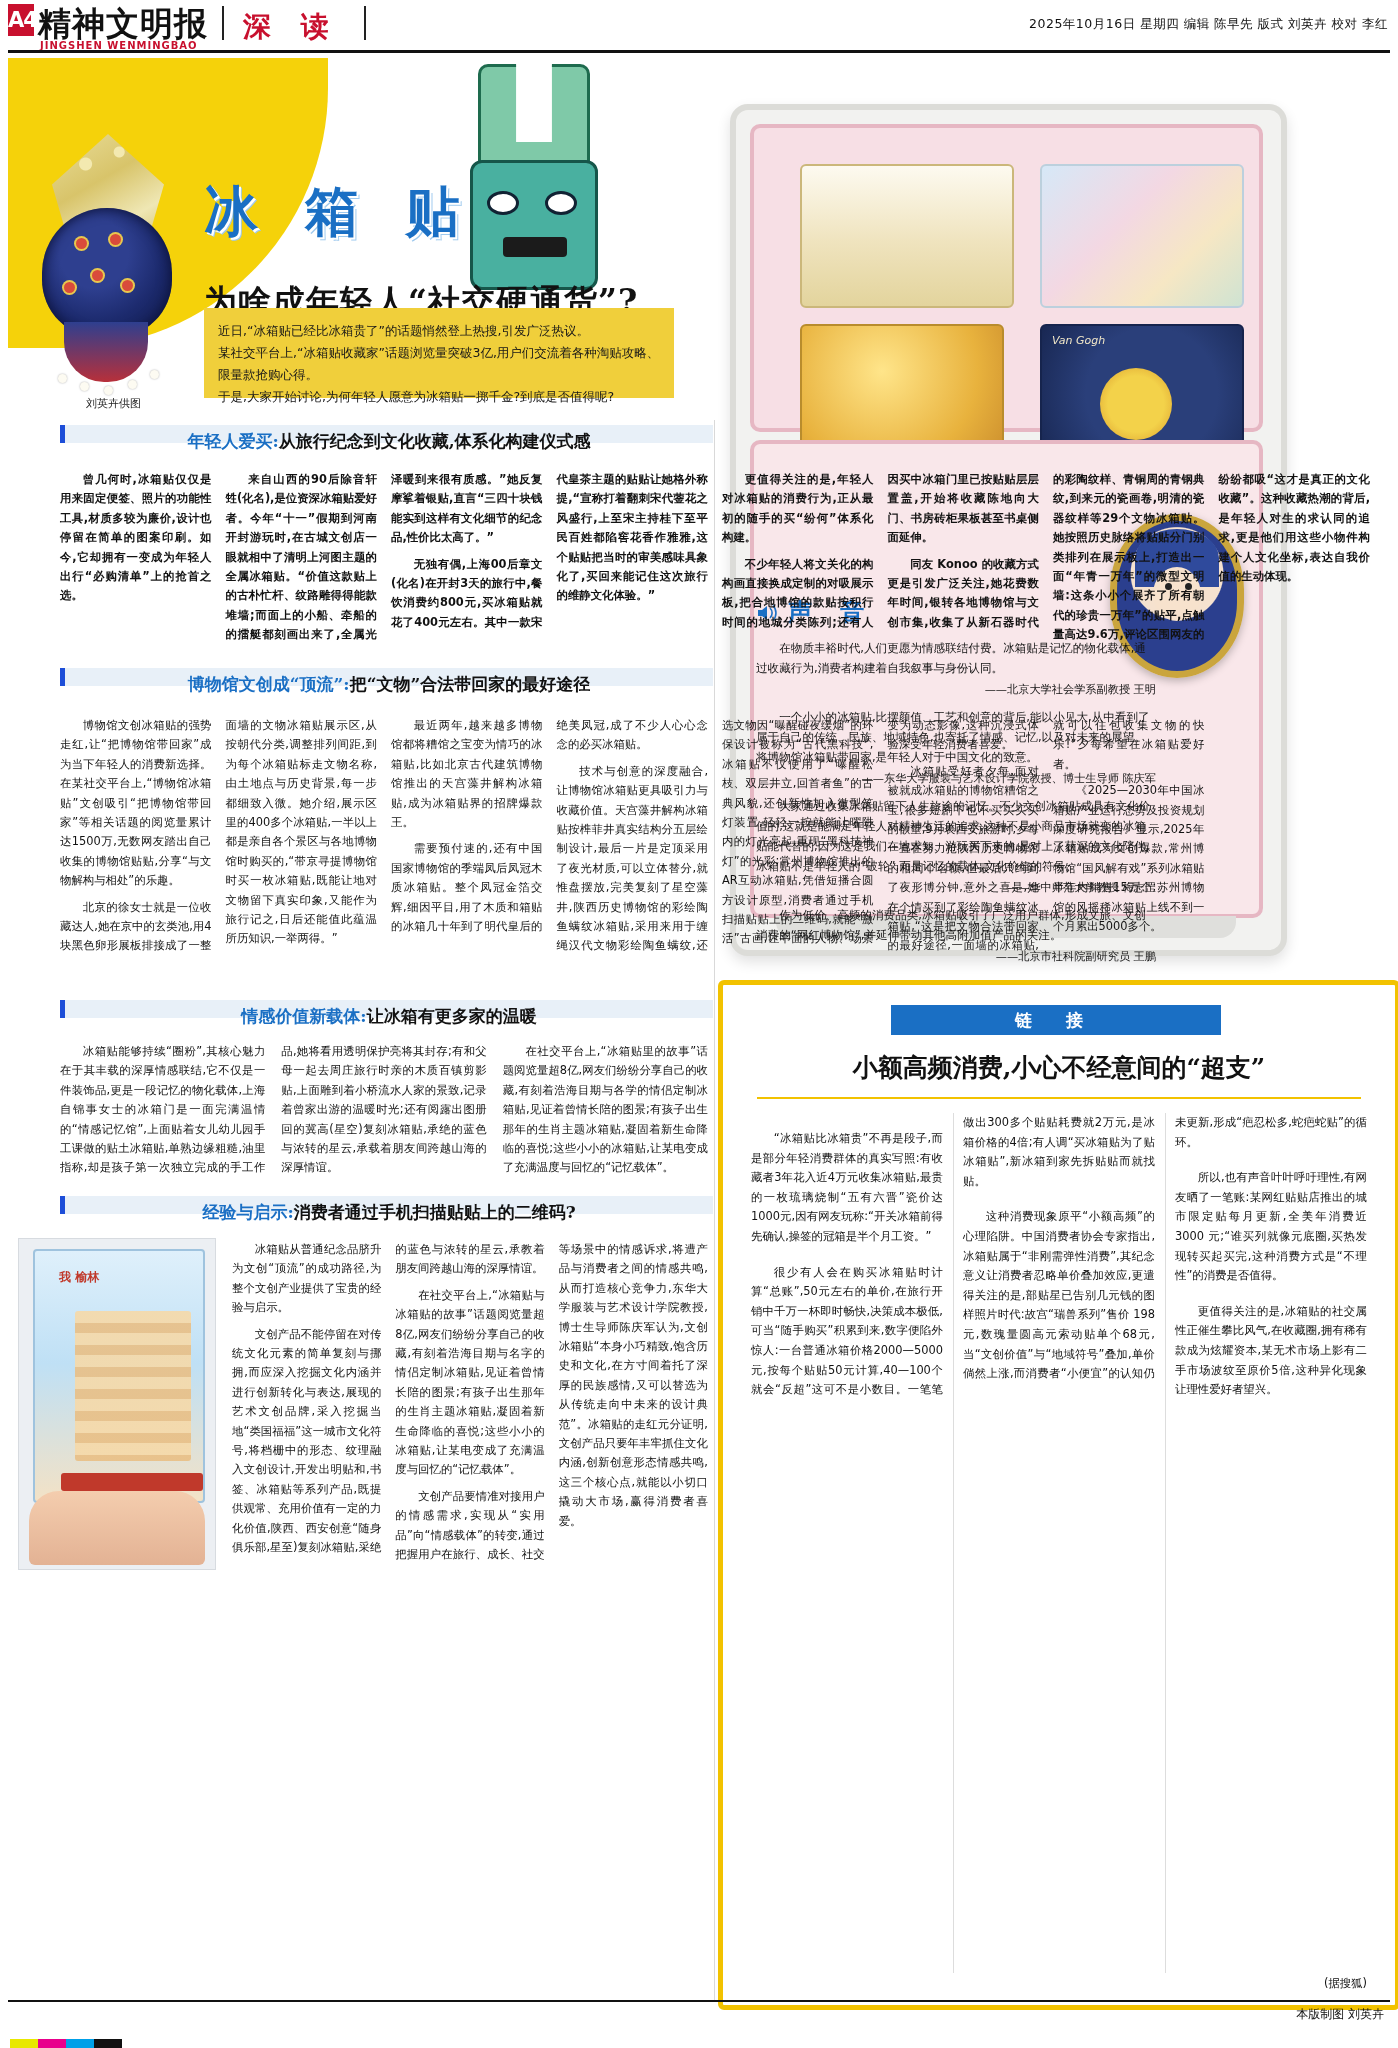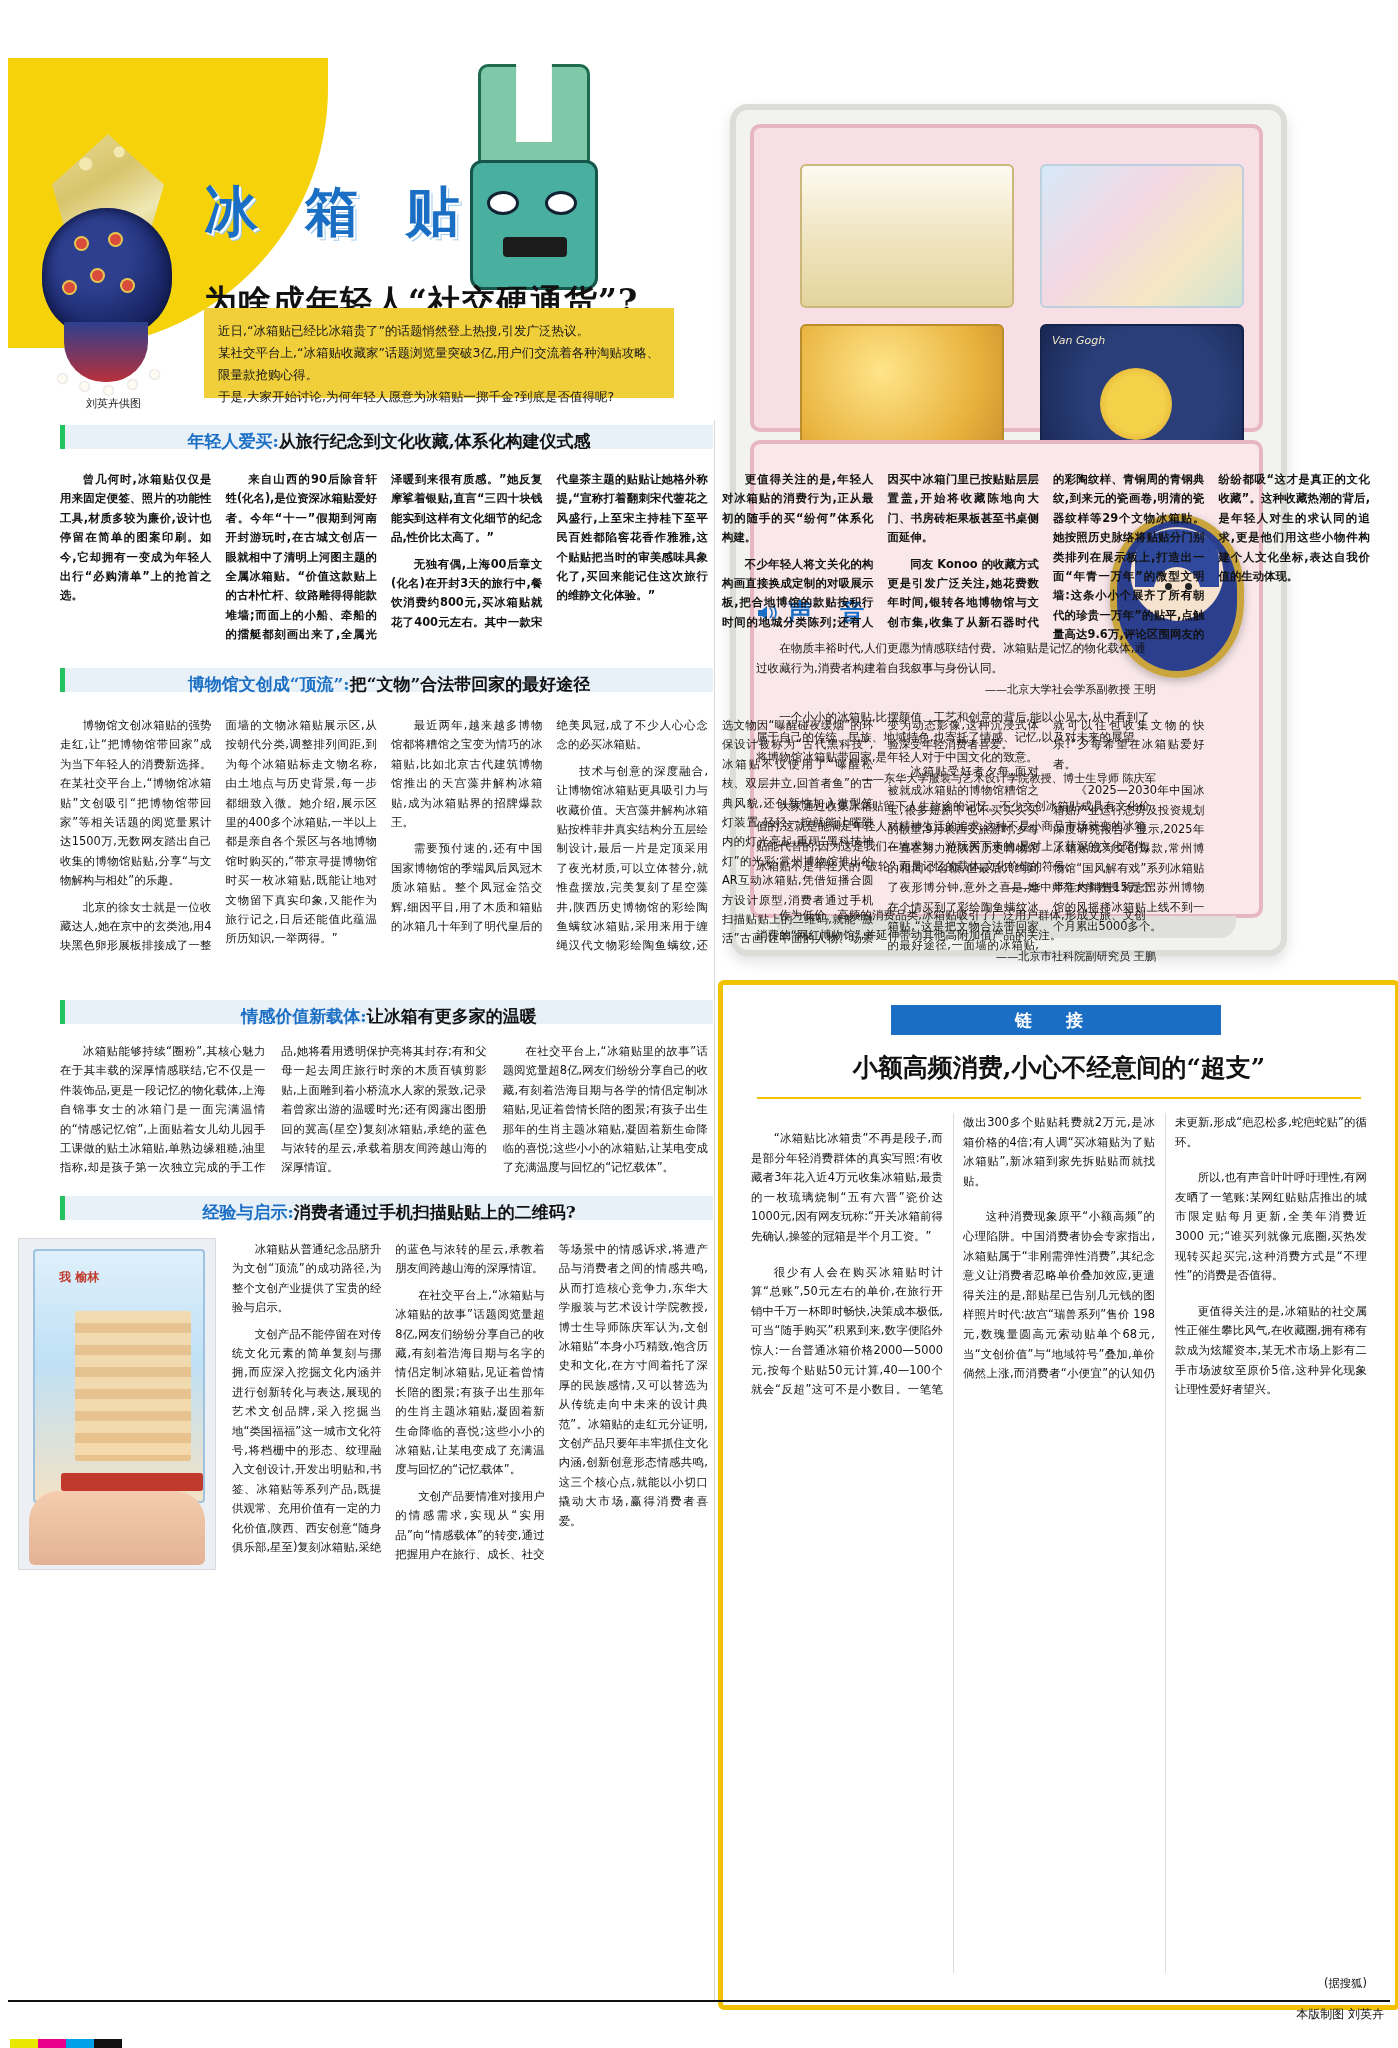--- a/index.html
+++ b/index.html
@@ -111,21 +111,21 @@
       color:#fff;font-size:17px;font-weight:bold;letter-spacing:14px;text-align:center;line-height:30px;}
   .link-title{position:absolute;left:18px;top:66px;width:636px;text-align:center;font-size:25px;
       font-weight:bold;font-family:"DejaVu Serif","Liberation Serif",serif;color:#111;}
   .link-rule{position:absolute;left:34px;top:112px;width:604px;height:2px;background:#f2c200;}
   .link-cols{position:absolute;left:28px;top:128px;width:616px;height:860px;
       column-count:3;column-gap:20px;column-rule:1px solid #ddd;}
   .link-cols p{font-size:11.4px;line-height:19.6px;text-indent:2em;margin:16px 0 8px;text-align:justify;}
   .link-src{position:absolute;right:28px;bottom:14px;font-size:11.4px;color:#111;}
 
   
-  .sec{position:absolute;height:24px;background:#e8f0f8;border-left:5px solid #22c55e;}
+  .sec{position:absolute;height:18px;background:#e8f0f8;border-left:5px solid #1d4ed8;}
   .sec b{color:#1a6fc4;}
   .sec span{display:block;padding:5px 0 0 0;text-align:center;font-size:17px;font-weight:bold;
       font-family:"DejaVu Serif","Liberation Serif",serif;color:#111;}
 
   
   .cols p{font-size:11.4px;line-height:19.4px;text-indent:2em;margin:0 0 7px;text-align:justify;color:#121212;}
   .b1{position:absolute;left:60px;top:470px;width:648px;height:180px;column-count:4;column-gap:14px;font-weight:bold;}
   .b2{position:absolute;left:60px;top:716px;width:648px;height:258px;column-count:4;column-gap:14px;}
   .b3{position:absolute;left:232px;top:1240px;width:476px;height:330px;column-count:3;column-gap:14px;}
 
@@ -145,20 +145,30 @@
   .footer-rule{position:absolute;left:8px;top:2000px;width:1382px;height:2px;background:#111;}
   .footer-txt{position:absolute;right:14px;top:2006px;font-size:12px;}
   .colorbar{position:absolute;left:10px;bottom:4px;width:120px;height:10px;}
   .colorbar i{display:inline-block;width:28px;height:10px;}
 </style>
 </head>
 <body>
 
 <div class="page">
 
+  <div class="masthead">
+    <div class="mh-a4">A4</div>
+    <div class="mh-title">精神文明报</div>
+    <div class="mh-pinyin">JINGSHEN WENMINGBAO</div>
+    <div class="mh-bar"></div>
+    <div class="mh-section">深 读</div>
+    <div class="mh-bar2"></div>
+    <div class="mh-meta">2025年10月16日 星期四  编辑 陈早先  版式 刘英卉  校对 李红</div>
+    <div class="mh-rule"></div>
+  </div>
 
   <div class="hero">
     <div class="hero-yellow"></div>
 
     <div class="orn">
       <div class="o1"></div>
       <div class="o2"></div>
       <div class="dot" style="left:52px;top:108px"></div>
       <div class="dot" style="left:86px;top:104px"></div>
       <div class="dot" style="left:68px;top:140px"></div>

